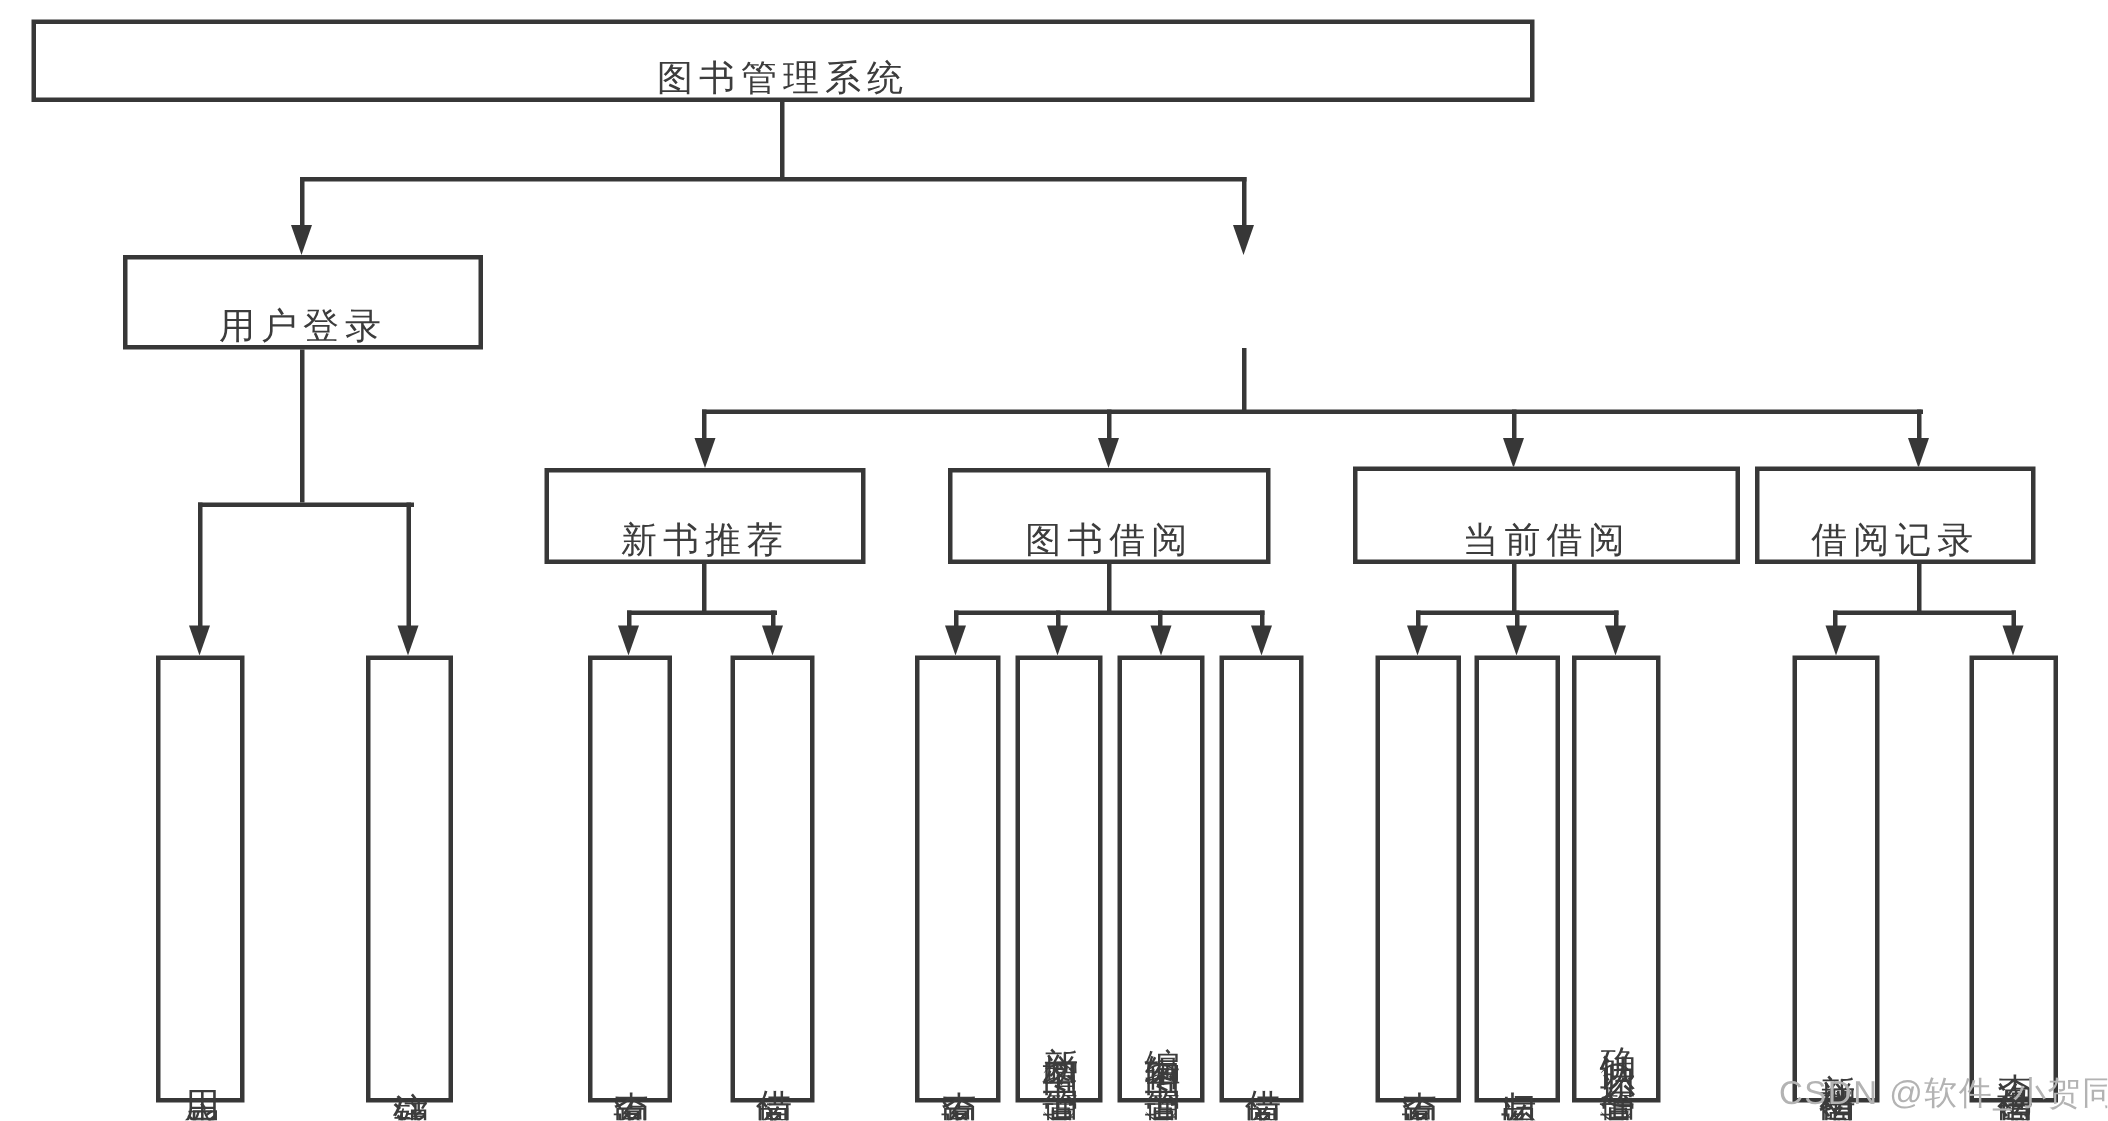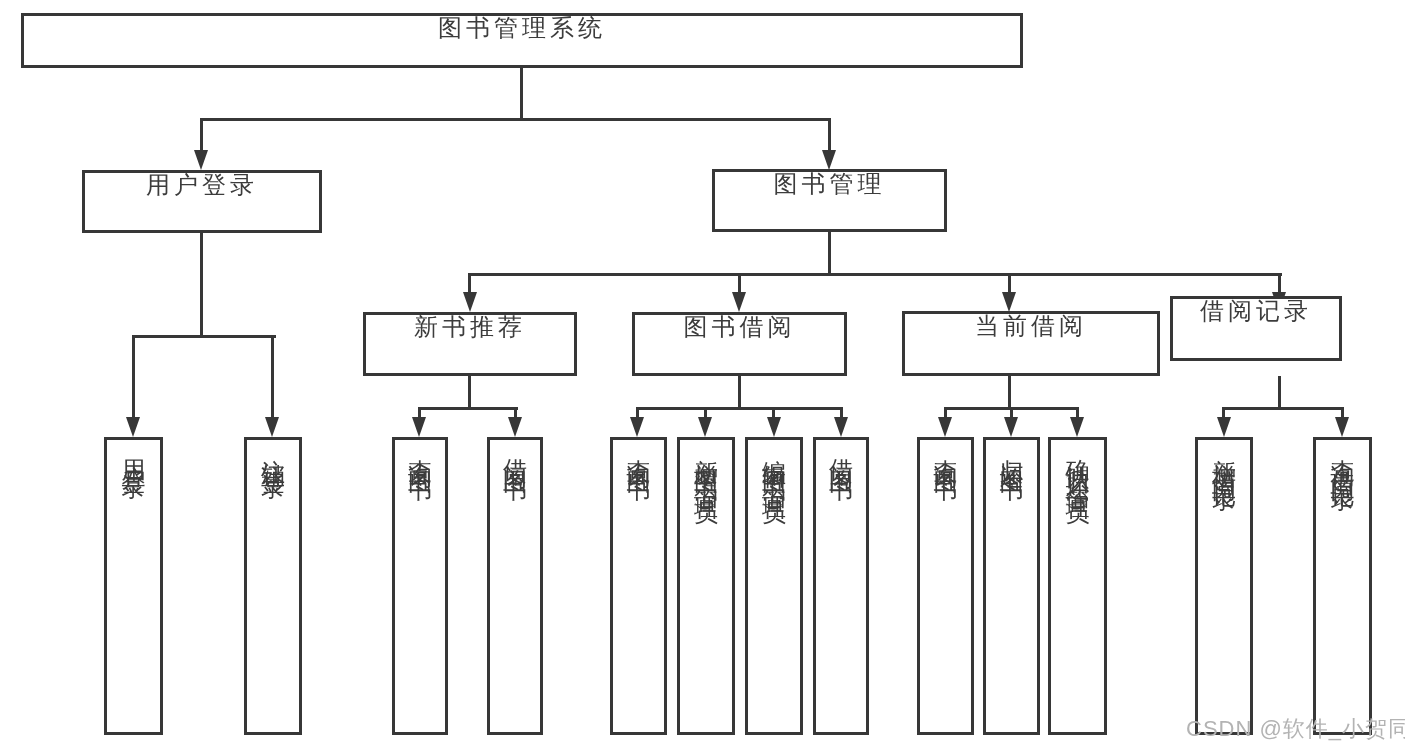--- a/index.html
+++ b/index.html
@@ -15,21 +15,21 @@
     width:1405px;height:747px;
     background:var(--bg);
     overflow:hidden;
   }
   .box{
     position:absolute;
     box-sizing:border-box;
     border:3px solid var(--line);
     background:#fff;
     display:flex;
-    align-items:flex-start;
+    align-items:flex-end;
     justify-content:center;
   }
   .lbl{
     color:var(--text);
     font-size:24px;
     letter-spacing:4px;
     line-height:1;
     white-space:nowrap;
   }
   .v .lbl{
@@ -71,23 +71,20 @@
   <div class="vline" style="left:520px;top:68px;height:50px"></div>
   <div class="hline" style="left:200px;top:118px;width:631px"></div>
   <div class="vline" style="left:200px;top:118px;height:34px"></div>
   <div class="arrow" style="left:194px;top:150px"></div>
   <div class="vline" style="left:828px;top:118px;height:34px"></div>
   <div class="arrow" style="left:822px;top:150px"></div>
 
   <div class="box" style="left:82px;top:170px;width:240px;height:63px">
     <span class="lbl">用户登录</span>
   </div>
-  <div class="box" style="left:712px;top:169px;width:235px;height:63px">
-    <span class="lbl">图书管理</span>
-  </div>
 
   <div class="vline" style="left:200px;top:233px;height:102px"></div>
   <div class="hline" style="left:132px;top:335px;width:144px"></div>
   <div class="vline" style="left:132px;top:335px;height:84px"></div>
   <div class="arrow" style="left:126px;top:417px"></div>
   <div class="vline" style="left:271px;top:335px;height:84px"></div>
   <div class="arrow" style="left:265px;top:417px"></div>
 
   <div class="vline" style="left:828px;top:232px;height:44px"></div>
   <div class="hline" style="left:468px;top:273px;width:814px"></div>
@@ -102,21 +99,21 @@
 
   <div class="box" style="left:363px;top:312px;width:214px;height:64px">
     <span class="lbl">新书推荐</span>
   </div>
   <div class="box" style="left:632px;top:312px;width:215px;height:64px">
     <span class="lbl">图书借阅</span>
   </div>
   <div class="box" style="left:902px;top:311px;width:258px;height:65px">
     <span class="lbl">当前借阅</span>
   </div>
-  <div class="box" style="left:1170px;top:296px;width:172px;height:65px">
+  <div class="box" style="left:1170px;top:311px;width:187px;height:65px">
     <span class="lbl">借阅记录</span>
   </div>
 
   <div class="vline" style="left:468px;top:376px;height:34px"></div>
   <div class="hline" style="left:418px;top:407px;width:100px"></div>
   <div class="vline" style="left:418px;top:407px;height:12px"></div>
   <div class="arrow" style="left:412px;top:417px"></div>
   <div class="vline" style="left:514px;top:407px;height:12px"></div>
   <div class="arrow" style="left:508px;top:417px"></div>
 

